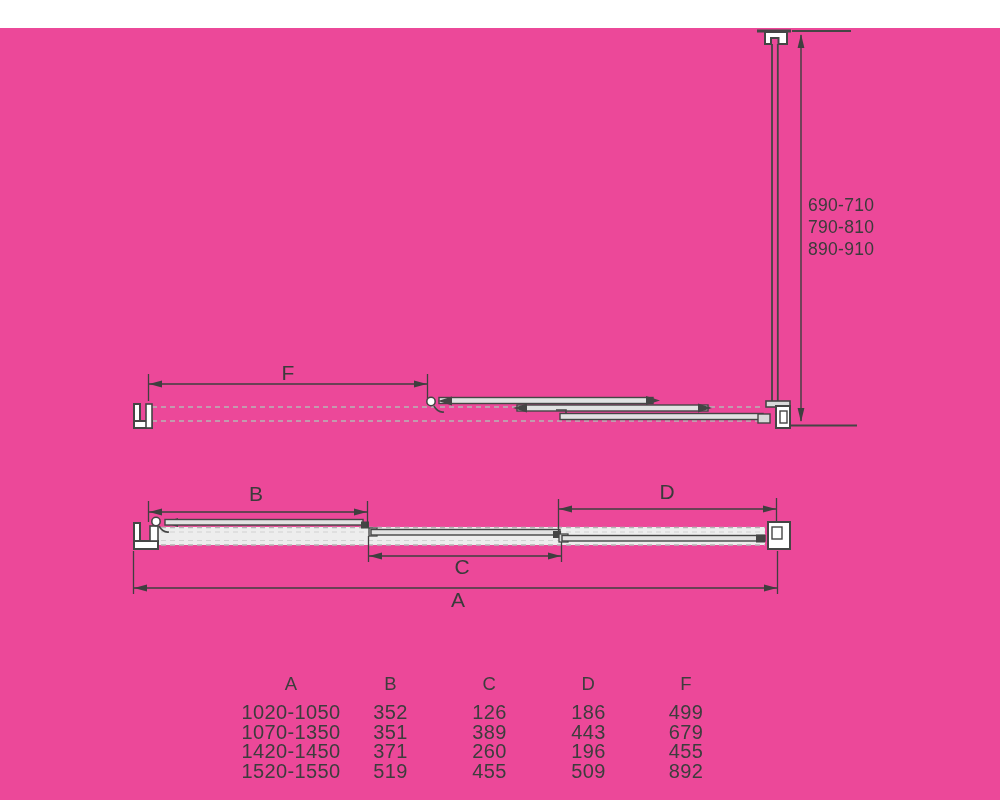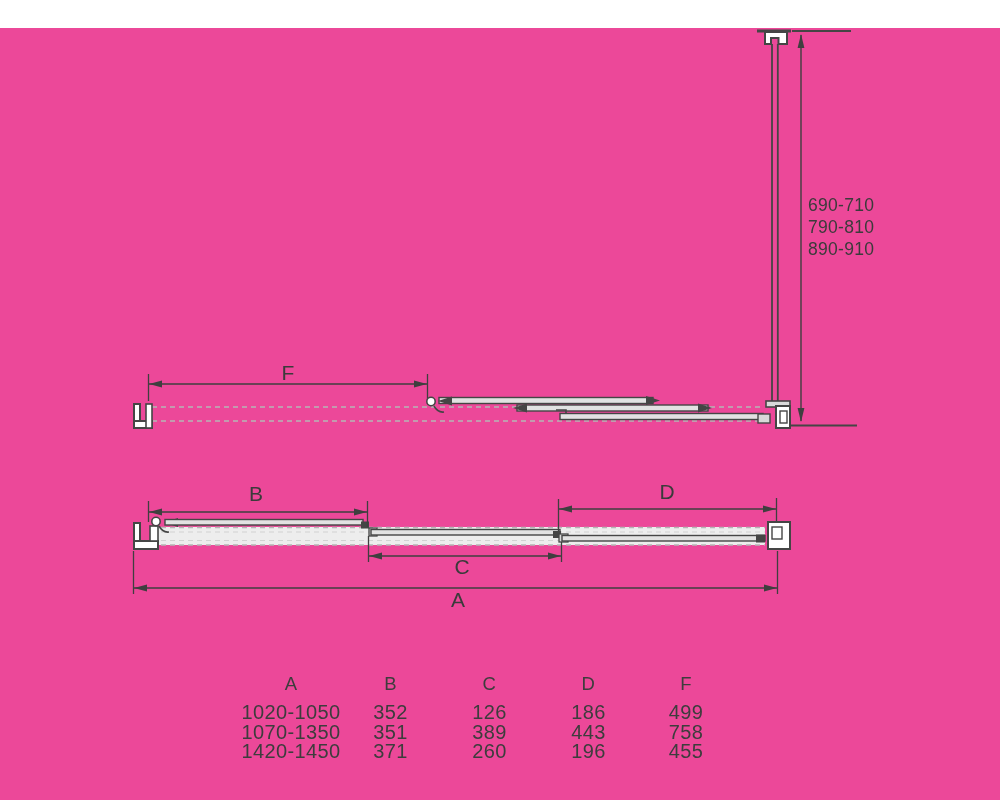--- a/index.html
+++ b/index.html
@@ -199,24 +199,31 @@
       <span>352</span>
       <span>126</span>
       <span>186</span>
       <span>499</span>
     </div>
     <div class="trow">
       <span>1070-1350</span>
       <span>351</span>
       <span>389</span>
       <span>443</span>
-      <span>758</span>
+      <span>679</span>
     </div>
     <div class="trow">
       <span>1420-1450</span>
       <span>371</span>
       <span>260</span>
       <span>196</span>
       <span>455</span>
     </div>
+    <div class="trow">
+      <span>1520-1550</span>
+      <span>519</span>
+      <span>455</span>
+      <span>509</span>
+      <span>892</span>
+    </div>
   </div>
 
 </div>
 
 </body></html>

